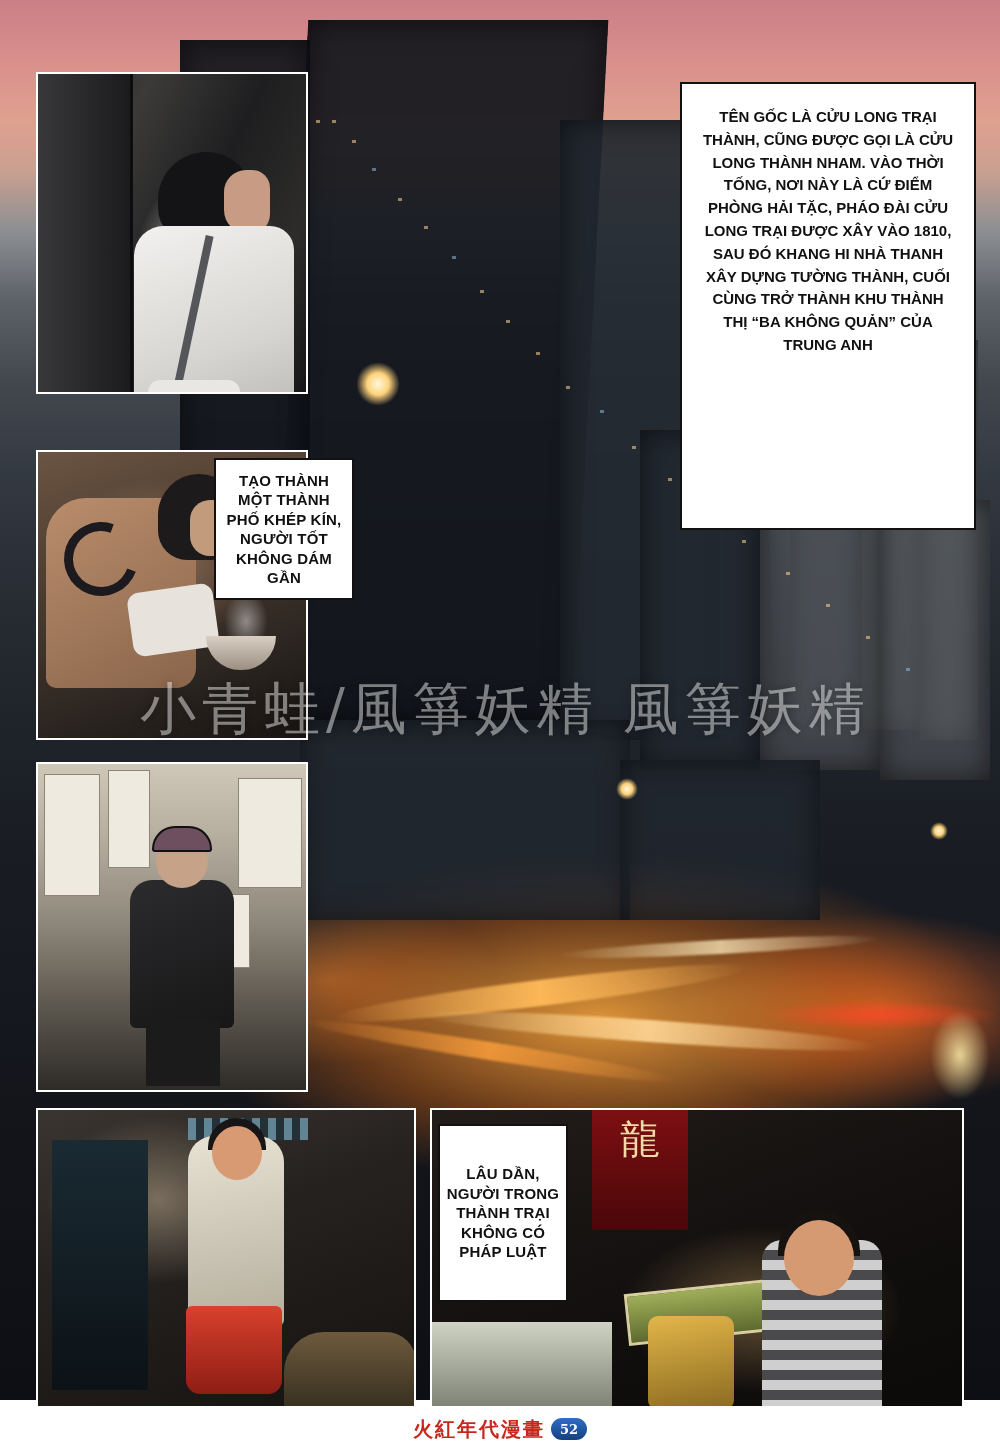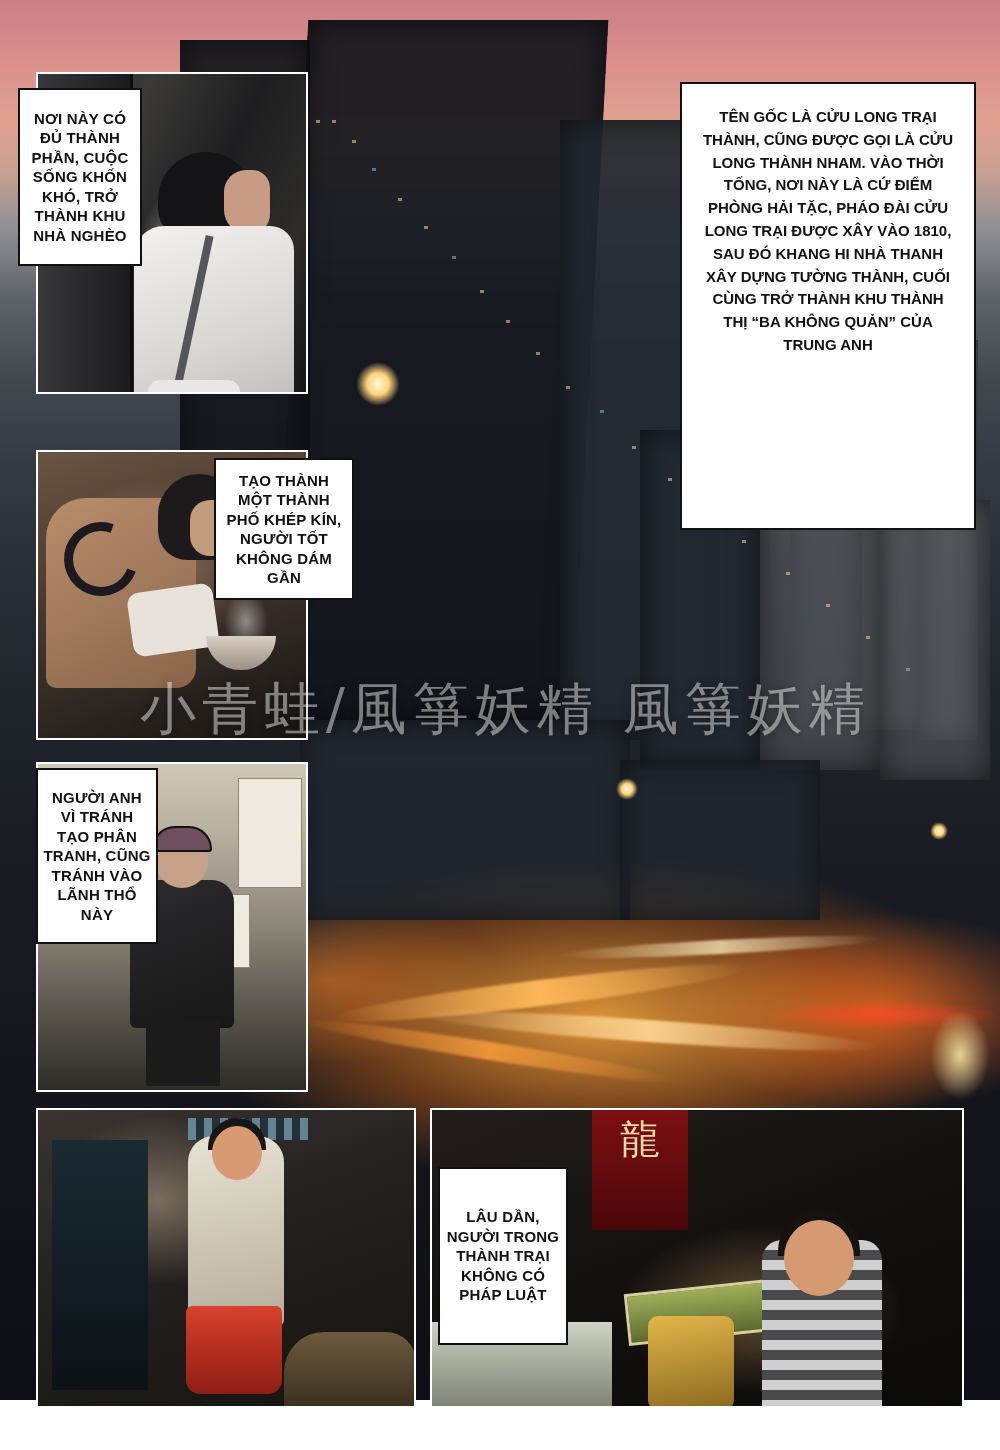--- a/index.html
+++ b/index.html
@@ -279,21 +279,21 @@
     display: flex;
     align-items: center;
     justify-content: center;
     line-height: 1.30;
   }
 
   #cap1 { left: 18px;  top: 88px;   width: 124px; height: 178px; font-size: 15px; padding: 4px 5px; }
   #cap2 { left: 214px; top: 458px;  width: 140px; height: 142px; font-size: 15px; padding: 4px 5px; }
   #cap3 { left: 36px;  top: 768px;  width: 122px; height: 176px; font-size: 15px; padding: 4px 5px; }
   #cap4 { left: 28px;  top: 1124px; width: 142px; height: 154px; font-size: 15px; padding: 4px 5px; }
-  #cap5 { left: 438px; top: 1124px; width: 130px; height: 178px; font-size: 15px; padding: 4px 5px; margin-top: 43px; }
+  #cap5 { left: 438px; top: 1124px; width: 130px; height: 178px; font-size: 15px; padding: 4px 5px; }
 
   
   .info {
     position: absolute;
     left: 680px; top: 82px; width: 296px; height: 448px;
     background: #ffffff;
     border: 2px solid #111111;
     box-sizing: border-box;
     padding: 22px 18px;
     text-align: center;
@@ -473,21 +473,23 @@
     <div class="carrier"></div>
     <div class="boy"></div>
     <div class="boyhair"></div>
     <div class="boyhead"></div>
   </div>
 
   <div class="info">
     <p>TÊN GỐC LÀ CỬU LONG TRẠI THÀNH, CŨNG ĐƯỢC GỌI LÀ CỬU LONG THÀNH NHAM. VÀO THỜI TỐNG, NƠI NÀY LÀ CỨ ĐIỂM PHÒNG HẢI TẶC, PHÁO ĐÀI CỬU LONG TRẠI ĐƯỢC XÂY VÀO 1810, SAU ĐÓ KHANG HI NHÀ THANH XÂY DỰNG TƯỜNG THÀNH, CUỐI CÙNG TRỞ THÀNH KHU THÀNH THỊ “BA KHÔNG QUẢN” CỦA TRUNG ANH</p>
   </div>
 
-  <div class="cap" id="cap1">NƠI NÀY CÓ ĐỦ THÀNH PHẦN, CUỘC SỐNG KHỐN KHÓ, TRỞ THÀNH KHU NHÀ NGHÈO</div>
   <div class="cap" id="cap2">TẠO THÀNH MỘT THÀNH PHỐ KHÉP KÍN, NGƯỜI TỐT KHÔNG DÁM GẦN</div>
-  <div class="cap" id="cap3">NGƯỜI ANH VÌ TRÁNH TẠO PHÂN TRANH, CŨNG TRÁNH VÀO LÃNH THỔ NÀY</div>
   <div class="cap" id="cap5">LÂU DẦN, NGƯỜI TRONG THÀNH TRẠI KHÔNG CÓ PHÁP LUẬT</div>
 
   <div class="wm" id="wm1">小青蛙/風箏妖精 風箏妖精</div>
 
+  <div class="footer">
+    <span class="logo-text">火紅年代漫畫</span>
+    <span class="logo-badge">52</span>
+  </div>
 
 </div>
 
 </body></html>

